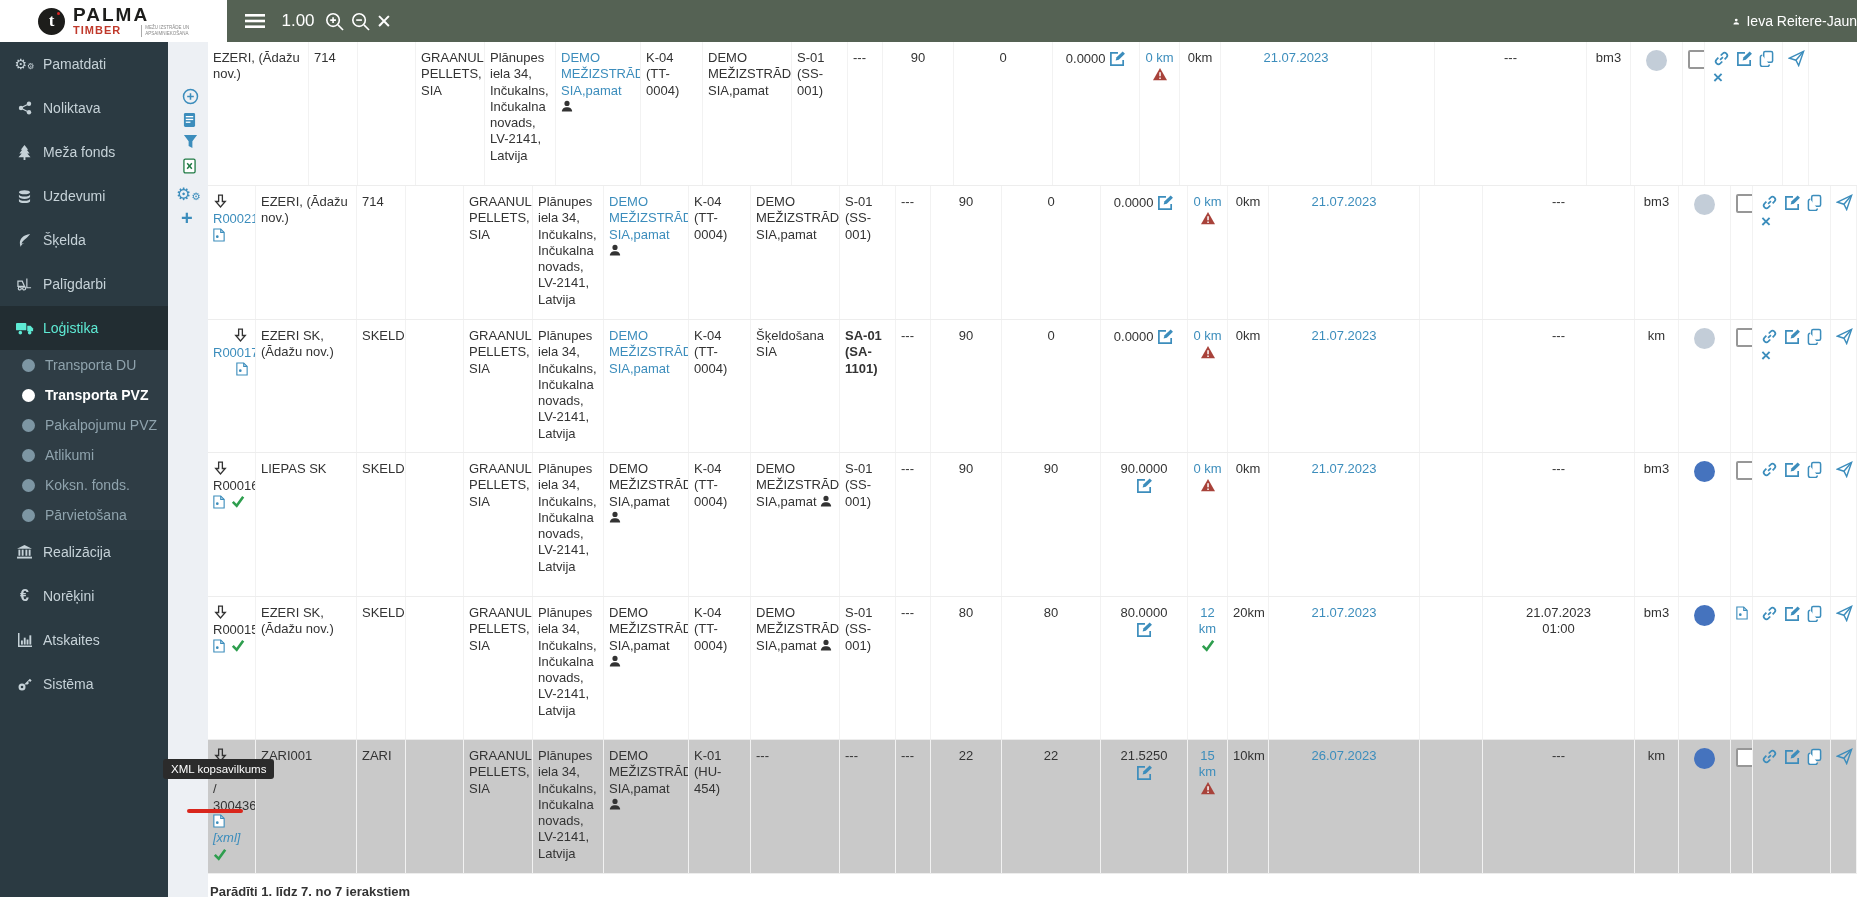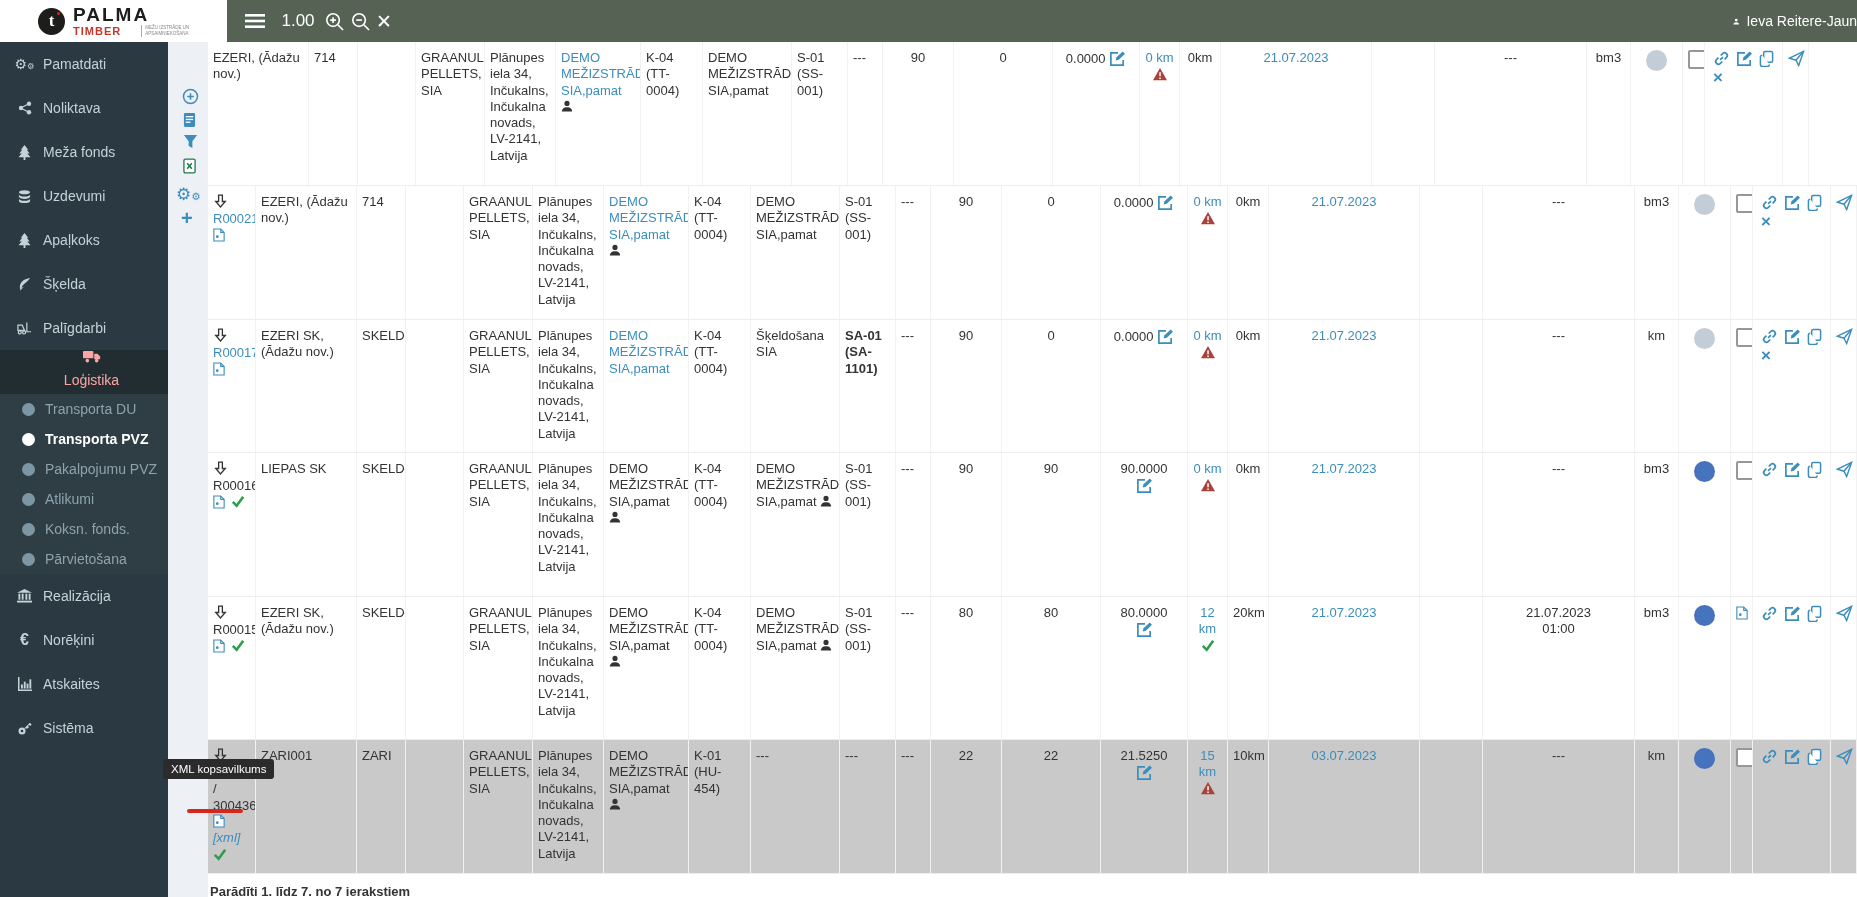--- a/index.html
+++ b/index.html
@@ -9,35 +9,35 @@
     background:#fff;color:#333;
   }
   
   .topbar{position:absolute;left:0;top:0;width:1857px;height:42px;background:var(--topbar);z-index:30;}
   .logo-box{position:absolute;left:0;top:0;width:227px;height:42px;background:#fff;display:flex;align-items:center;z-index:31;}
   .logo-badge{width:27px;height:27px;border-radius:50%;background:#1d1d1b;color:#fff;font-weight:bold;
     font-family:"Liberation Serif",serif;font-size:17px;display:flex;align-items:center;justify-content:center;margin-left:38px;position:relative;}
   .logo-badge i{position:absolute;top:4px;right:5px;width:3px;height:3px;background:#d22;border-radius:50%;}
   .logo-text{margin-left:8px;line-height:1;}
   .logo-name{font-size:19px;font-weight:bold;color:#1d1d1b;letter-spacing:2px;}
-  .logo-row2{display:flex;align-items:flex-end;gap:20px;margin-top:1px;}
+  .logo-row2{display:flex;gap:20px;margin-top:1px;}
   .logo-sub{font-size:11px;font-weight:bold;color:#c0392b;letter-spacing:1px;}
   .logo-tag{font-size:4.5px;color:#888;border-left:1px solid #aaa;padding-left:3px;line-height:1.25;max-width:62px;}
   .tb-btn{position:absolute;top:0;height:42px;display:flex;align-items:center;justify-content:center;color:#fff;cursor:pointer;}
   .tb-ham{left:240px;width:30px;}
   .tb-zoomlvl{left:276px;width:44px;font-size:17px;color:#fff;}
   .tb-zin{left:322px;width:24px;}
   .tb-zout{left:348px;width:24px;}
   .tb-close{left:372px;width:24px;font-size:19px;font-weight:bold;}
   .tb-user{position:absolute;left:1733px;top:0;width:124px;height:42px;display:flex;align-items:center;gap:7px;color:#fff;font-size:14px;overflow:hidden;white-space:nowrap;}
   
   .sidebar{position:absolute;left:0;top:42px;width:168px;height:855px;background:var(--sidebar);z-index:20;font-size:14px;}
   .sb-item{height:44px;display:flex;align-items:center;gap:9px;padding-left:15px;color:#c6d2d8;cursor:pointer;}
   .sb-item .sb-ic{width:19px;display:flex;justify-content:center;align-items:center;}
-  .sb-item.active{background:var(--sidebardark);color:#fca5a5;flex-direction:column;}
+  .sb-item.active{background:var(--sidebardark);color:#5eead4;}
   .sb-sub{background:var(--sidebarsub);}
   .sb-subitem{height:30px;display:flex;align-items:center;gap:10px;padding-left:22px;color:#8fa3ad;cursor:pointer;}
   .sb-subitem .dot{width:13px;height:13px;border-radius:50%;background:#7d96a3;flex:0 0 auto;}
   .sb-subitem.active{color:#fff;font-weight:bold;}
   .sb-subitem.active .dot{background:#fff;}
   
   .gutter{position:absolute;left:168px;top:42px;width:40px;height:855px;background:var(--gutter);z-index:5;}
   .g-ic{position:absolute;cursor:pointer;line-height:1;}
   
   .main{position:absolute;left:208px;top:42px;width:1649px;height:855px;background:#fff;z-index:4;}
@@ -146,28 +146,20 @@
           <svg width="13" height="13" viewBox="0 0 14 14" fill="currentColor">
             <ellipse cx="7" cy="2.4" rx="6" ry="2.2"></ellipse>
             <path d="M1 4.8c0 1.2 2.7 2.2 6 2.2s6-1 6-2.2v2.6c0 1.2-2.7 2.2-6 2.2S1 8.6 1 7.4z"></path>
             <path d="M1 9.4c0 1.2 2.7 2.2 6 2.2s6-1 6-2.2V12c0 1.2-2.7 2.2-6 2.2S1 13.2 1 12z"></path>
           </svg>
         </span>
         <span>Uzdevumi</span>
       </div>
       <div class="sb-item">
         <span class="sb-ic">
-          <svg width="13" height="15" viewBox="0 0 14 16" fill="currentColor">
-            <path d="M7 0l4 5H9.5l3 4H10l3.5 4H8v3H6v-3H.5L4 9H1.5l3-4H3z"></path>
-          </svg>
-        </span>
-        <span>Apaļkoks</span>
-      </div>
-      <div class="sb-item">
-        <span class="sb-ic">
           <svg width="12" height="14" viewBox="0 0 14 16" fill="currentColor">
             <path d="M13 1C5 2 1 6.5 1 11.5 1 13.5 2 16 2 16s.8-3.4 4.2-4.6C4 11.4 3 12.6 3 12.6 4 8 8.5 7.5 13 1z"></path>
           </svg>
         </span>
         <span>Šķelda</span>
       </div>
       <div class="sb-item">
         <span class="sb-ic">
           <svg width="15" height="14" viewBox="0 0 16 14" fill="none" stroke="currentColor" stroke-width="1.3">
             <path d="M1 9.5V4h4.6L8 9.5z"></path>
@@ -382,21 +374,21 @@
               </svg></span><span class="ic"><svg width="15" height="17" viewBox="0 0 16 18" fill="#fff" stroke="var(--link)" stroke-width="1.6">
                 <rect x="5" y="1.5" width="9.5" height="11.5" rx="1.6"></rect>
                 <path d="M11 15.5a2 2 0 01-2 2H3.5a2 2 0 01-2-2V7.5a2 2 0 012-2"></path>
               </svg></span><span class="ic"><span class="x-ic">×</span></span></span></div>
         <div class="cell" style="width:26px;"><span class="ic"><svg width="17" height="17" viewBox="0 0 18 18" fill="none" stroke="var(--link)" stroke-width="1.5">
               <path d="M1.5 8.7L16.5 1.5 11.3 16.5 8.4 10.8z"></path>
               <path d="M8.4 10.8l7.4-8.6"></path>
             </svg></span></div>
       </div>
       <div class="row" style="height:132px;">
-        <div class="cell" style="width:48px;">
+        <div class="cell" style="width:48px;text-align:right;">
           <div class="idwrap"><span class="ic"><svg width="15" height="15" viewBox="0 0 16 16">
                 <path d="M6 1.2h4v6.8h3.1L8 13.8 2.9 8H6z" fill="none" stroke="#333" stroke-width="1.4"></path>
               </svg></span><span class="rid lnk">R00017</span><div><span class="ic"><svg width="12" height="14" viewBox="0 0 14 16">
                   <path d="M1 1h8l4 4v10H1z" fill="#fff" stroke="var(--link)" stroke-width="1.3"></path>
                   <path d="M9 1v4h4" fill="none" stroke="var(--link)" stroke-width="1.3"></path>
                   <circle cx="5" cy="10" r="1.6" fill="var(--link)"></circle>
                 </svg></span></div></div>
         </div>
         <div class="cell" style="width:101px;"><span>EZERI SK, (Ādažu nov.)</span></div>
         <div class="cell" style="width:49px;"><span>SKELDA</span></div>
@@ -598,21 +590,21 @@
         <div class="cell center" style="width:87px;"><span>21.5250</span><br><span class="ic"><svg width="17" height="17" viewBox="0 0 18 18">
               <path d="M15 10.5V16H2V3h7.5" fill="none" stroke="var(--link)" stroke-width="1.8"></path>
               <path d="M7 11l1-3.2 6.5-6.3 2.4 2.4-6.5 6.3z" fill="var(--link)"></path>
             </svg></span></div>
         <div class="cell center" style="width:40px;"><span class="lnk">15 km</span><br><span class="ic"><svg width="16" height="14" viewBox="0 0 18 16">
               <path d="M9 1l8 14H1z" fill="var(--warning)"></path>
               <rect x="8.2" y="6" width="1.7" height="4.6" fill="#fff"></rect>
               <rect x="8.2" y="12" width="1.7" height="1.7" fill="#fff"></rect>
             </svg></span></div>
         <div class="cell center" style="width:41px;"><span>10km</span></div>
-        <div class="cell center" style="width:151px;"><span class="lnk">03.07.2023</span></div>
+        <div class="cell center" style="width:151px;"><span class="lnk">26.07.2023</span></div>
         <div class="cell" style="width:63px;"></div>
         <div class="cell center" style="width:152px;"><span>---</span></div>
         <div class="cell center" style="width:44px;"><span>km</span></div>
         <div class="cell center" style="width:52px;"><span class="circle blue"></span></div>
         <div class="cell" style="width:22px;"><span class="cbx"></span></div>
         <div class="cell" style="width:78px;"><span class="act"><span class="ic"><svg width="17" height="17" viewBox="0 0 18 18" fill="none" stroke="var(--link)" stroke-width="1.8">
                 <path d="M7.5 10.5l3-3"></path>
                 <path d="M8.2 5.8l2-2a2.9 2.9 0 014.1 4.1l-2 2"></path>
                 <path d="M9.8 12.2l-2 2a2.9 2.9 0 01-4.1-4.1l2-2"></path>
               </svg></span><span class="ic"><svg width="17" height="17" viewBox="0 0 18 18">

